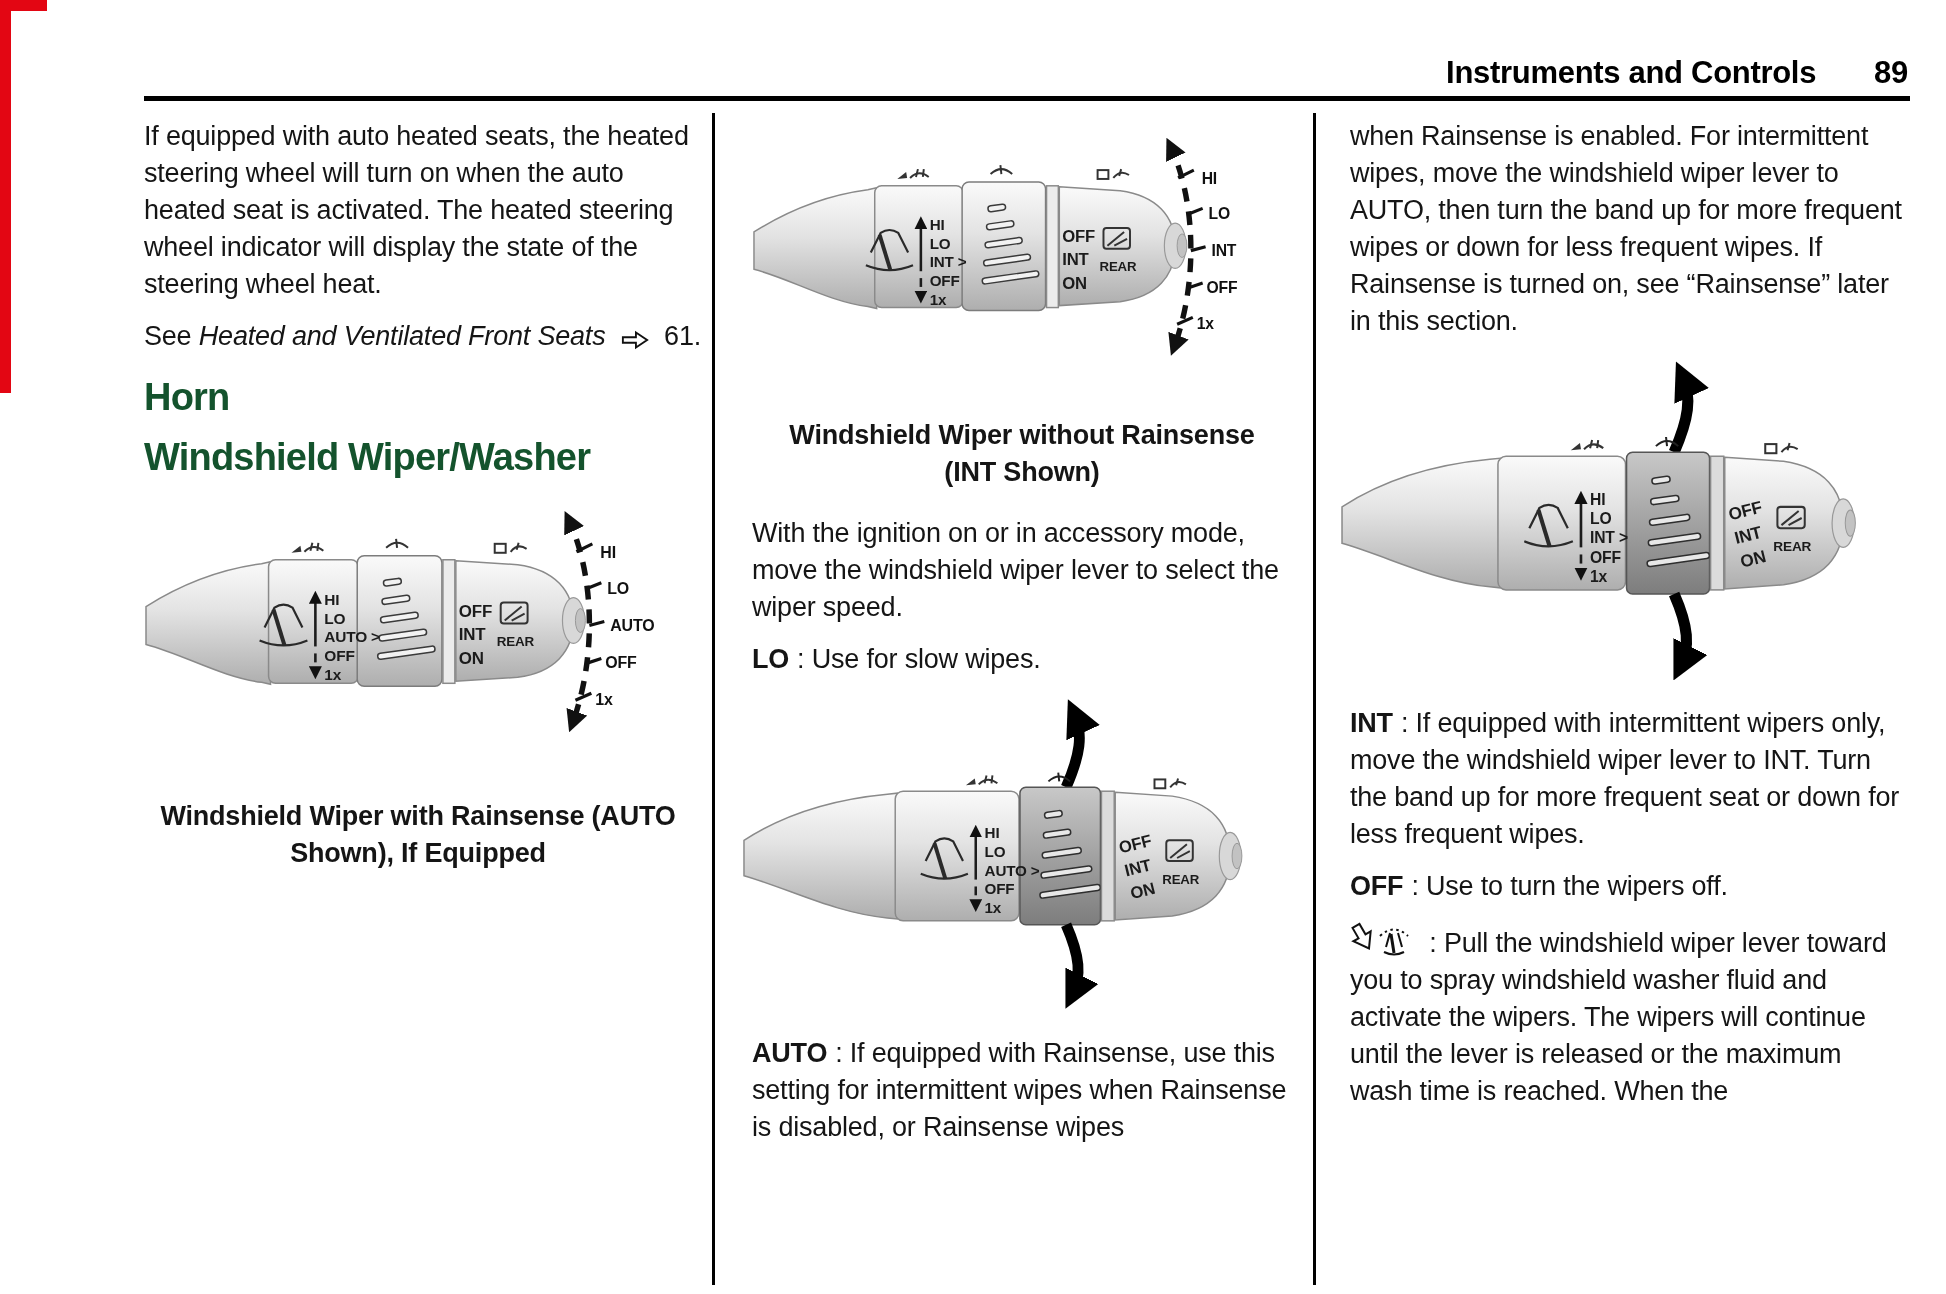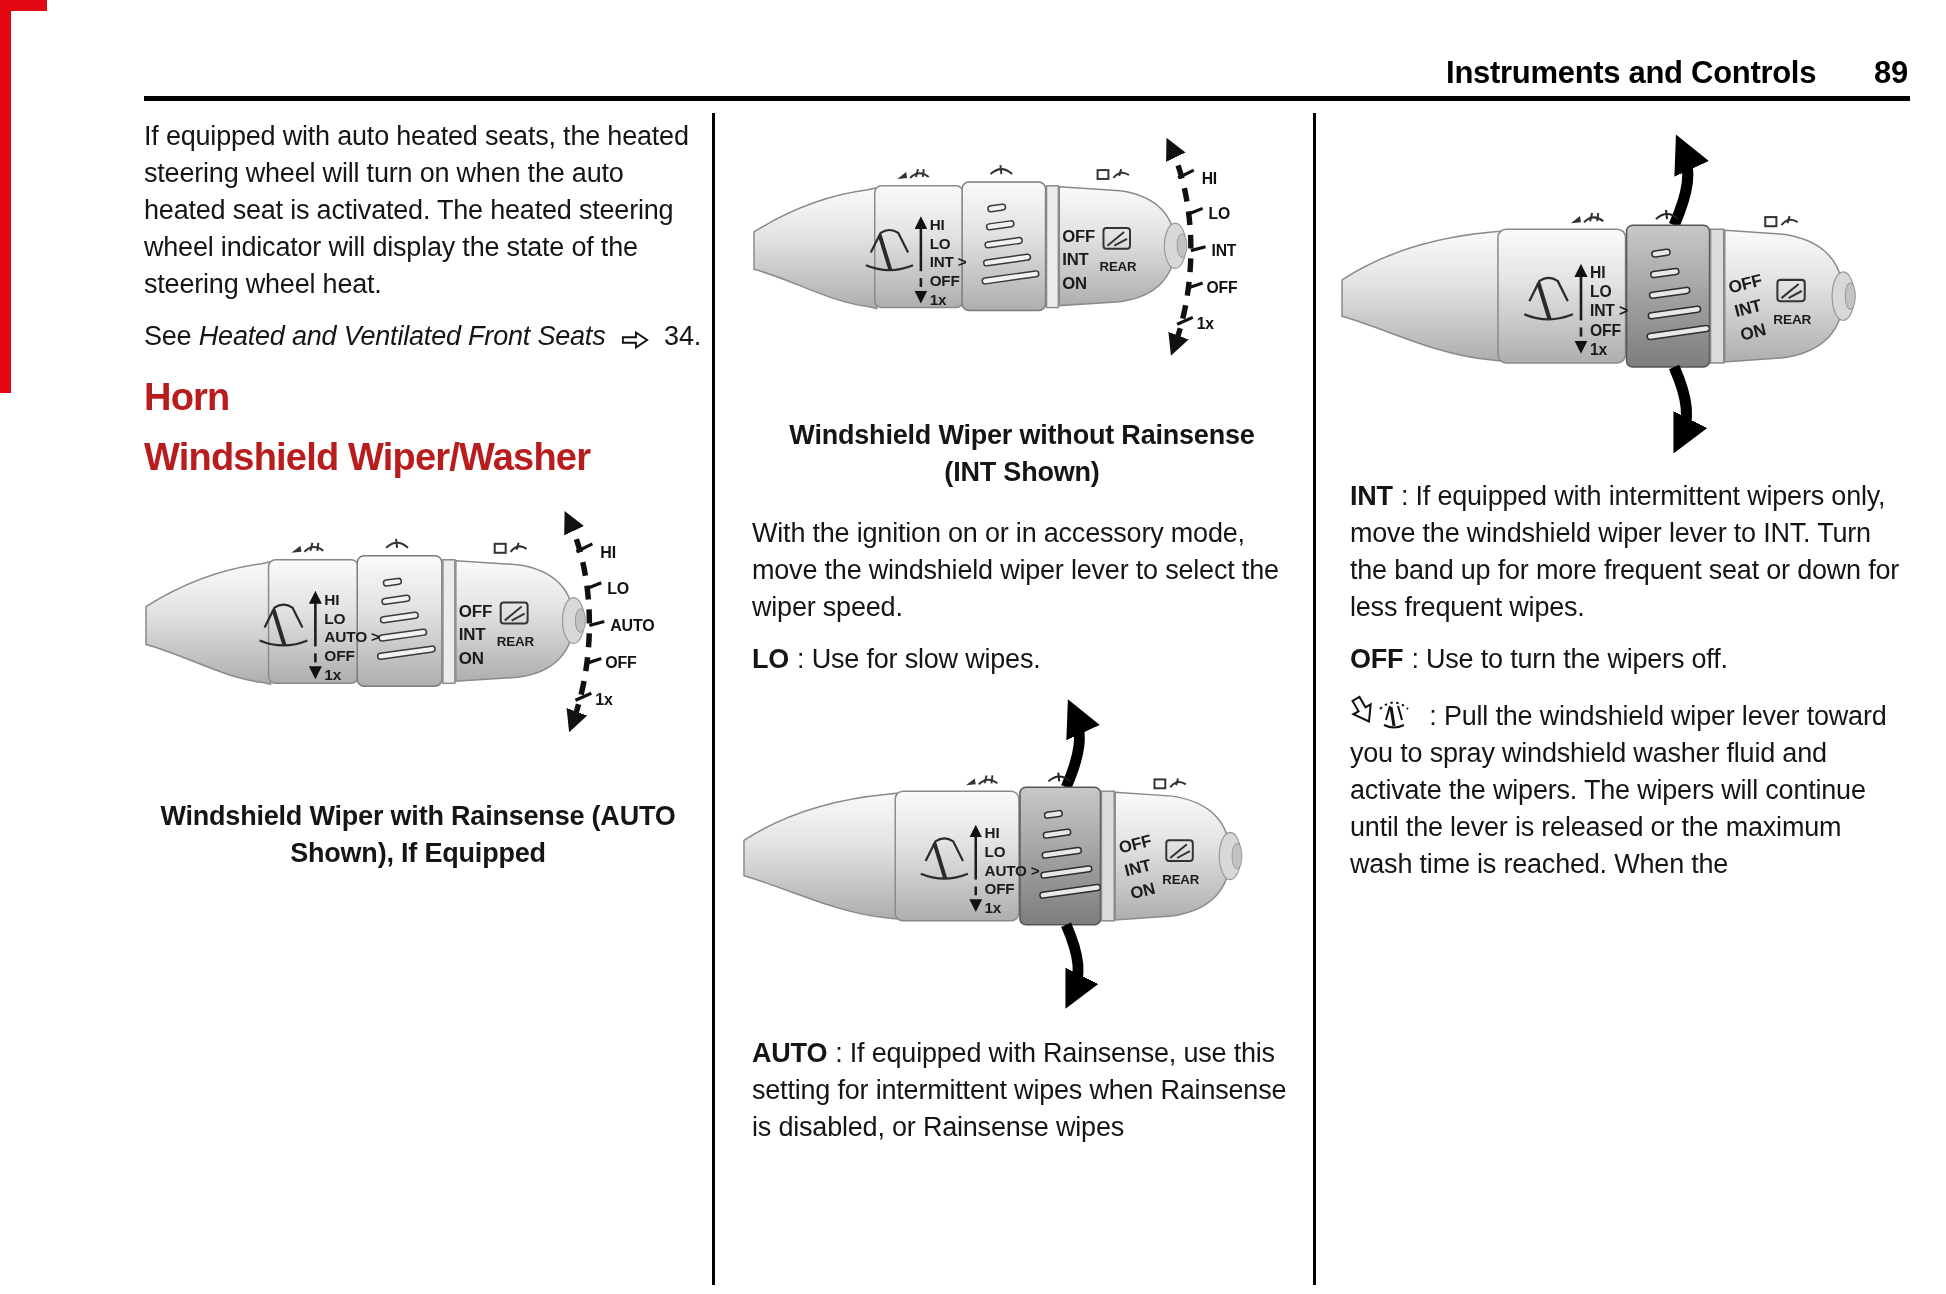--- a/index.html
+++ b/index.html
@@ -13,21 +13,21 @@
   .divider{position:absolute;top:113px;height:1172px;width:3px;background:#000;}
   .d1{left:712px;}
   .d2{left:1313px;}
   .col{position:absolute;top:118px;font-size:27px;line-height:37px;letter-spacing:-0.2px;}
   .col1{left:144px;width:548px;}
   .col2{left:752px;width:540px;}
   .col3{left:1350px;width:557px;}
   p{margin:0 0 15px 0;}
   .see-line{margin-bottom:20px;white-space:nowrap;}
   .ref-italic{font-style:italic;}
-  h2{font-size:38px;line-height:44px;margin:14px 0 16px 0;letter-spacing:-0.8px;color:#b91c1c;}
+  h2{font-size:38px;line-height:44px;margin:14px 0 16px 0;letter-spacing:-0.8px;color:#14532d;}
   .caption{font-weight:700;text-align:center;margin:44px 10px 24px 10px;}
   .caption.tight{margin-top:40px;}
   .figure{margin:10px 0 0 0;line-height:0;}
   .figure.wide{margin-left:-10px;}
   .figure svg{width:100%;height:auto;}
   .def b{margin-right:8px;}
   .inline-ico{display:inline-block;vertical-align:-6px;margin:0 8px;}
   .inline-ico svg{display:block;}
   svg text{font-family:"Liberation Sans",sans-serif;}
   .svg-lbl{font-size:15.5px;font-weight:600;fill:#1b1b1b;}
@@ -75,21 +75,21 @@
 
   <div class="col col1">
     <p>If equipped with auto heated seats, the heated steering wheel will turn on when the auto heated seat is activated. The heated steering wheel indicator will display the state of the steering wheel heat.</p>
 
     <p class="see-line">
       <span>See</span>
       <span class="ref-italic">Heated and Ventilated Front Seats</span>
       <span class="inline-ico"><svg width="28" height="22" viewBox="0 0 30 22">
             <path d="M2,8 L16,8 L16,3 L28,11 L16,19 L16,14 L2,14 Z" fill="#fff" stroke="#111" stroke-width="2"></path>
           </svg></span>
-      <span>34.</span>
+      <span>61.</span>
     </p>
 
     <h2>Horn</h2>
 
 
     <h2>Windshield Wiper/Washer</h2>
 
     <div class="figure">
       <svg viewBox="0 0 550 260">
         <path d="M2,112 C40,88 80,74 118,69 L127,67 L127,190 L118,188 C78,183 40,160 2,150 Z" fill="url(#gA)" stroke="#8a8a8a" stroke-width="1.5"></path>
@@ -298,20 +298,21 @@
             <path d="M436,168 L453,154 M443,168 L456,161"></path>
         </g>
         <text class="svg-rear" x="428" y="194">REAR</text>
       </svg>
     </div>
 
     <p class="def" style="margin-top:18px"><b>AUTO</b><span>: If equipped with Rainsense, use this setting for intermittent wipes when Rainsense is disabled, or Rainsense wipes</span></p>
   </div>
 
   <div class="col col3">
+    <p>when Rainsense is enabled. For intermittent wipes, move the windshield wiper lever to AUTO, then turn the band up for more frequent wipes or down for less frequent wipes. If Rainsense is turned on, see “Rainsense” later in this section.</p>
 
     <div class="figure wide">
       <svg viewBox="0 0 560 330">
         <path d="M330,96 C344,64 348,42 338,20" fill="none" stroke="#000" stroke-width="11" marker-end="url(#ahb)"></path>
         <path d="M2,150 C45,122 95,108 148,103 L158,102 L158,230 L148,229 C95,224 50,200 2,186 Z" fill="url(#gA)" stroke="#8a8a8a" stroke-width="1.5"></path>
         <rect x="156" y="100" width="126" height="132" rx="8" fill="url(#gA)" stroke="#8a8a8a" stroke-width="1.5"></rect>
         <rect x="283" y="96" width="82" height="140" rx="6" fill="url(#gD)" stroke="#555" stroke-width="1.5"></rect>
         <g transform="rotate(-8 324 166)" fill="#e8e8e8" stroke="#2e2e2e" stroke-width="1.5">
           <rect x="314" y="120" width="18" height="6" rx="3"></rect>
             <rect x="310" y="140" width="28" height="6" rx="3"></rect>

